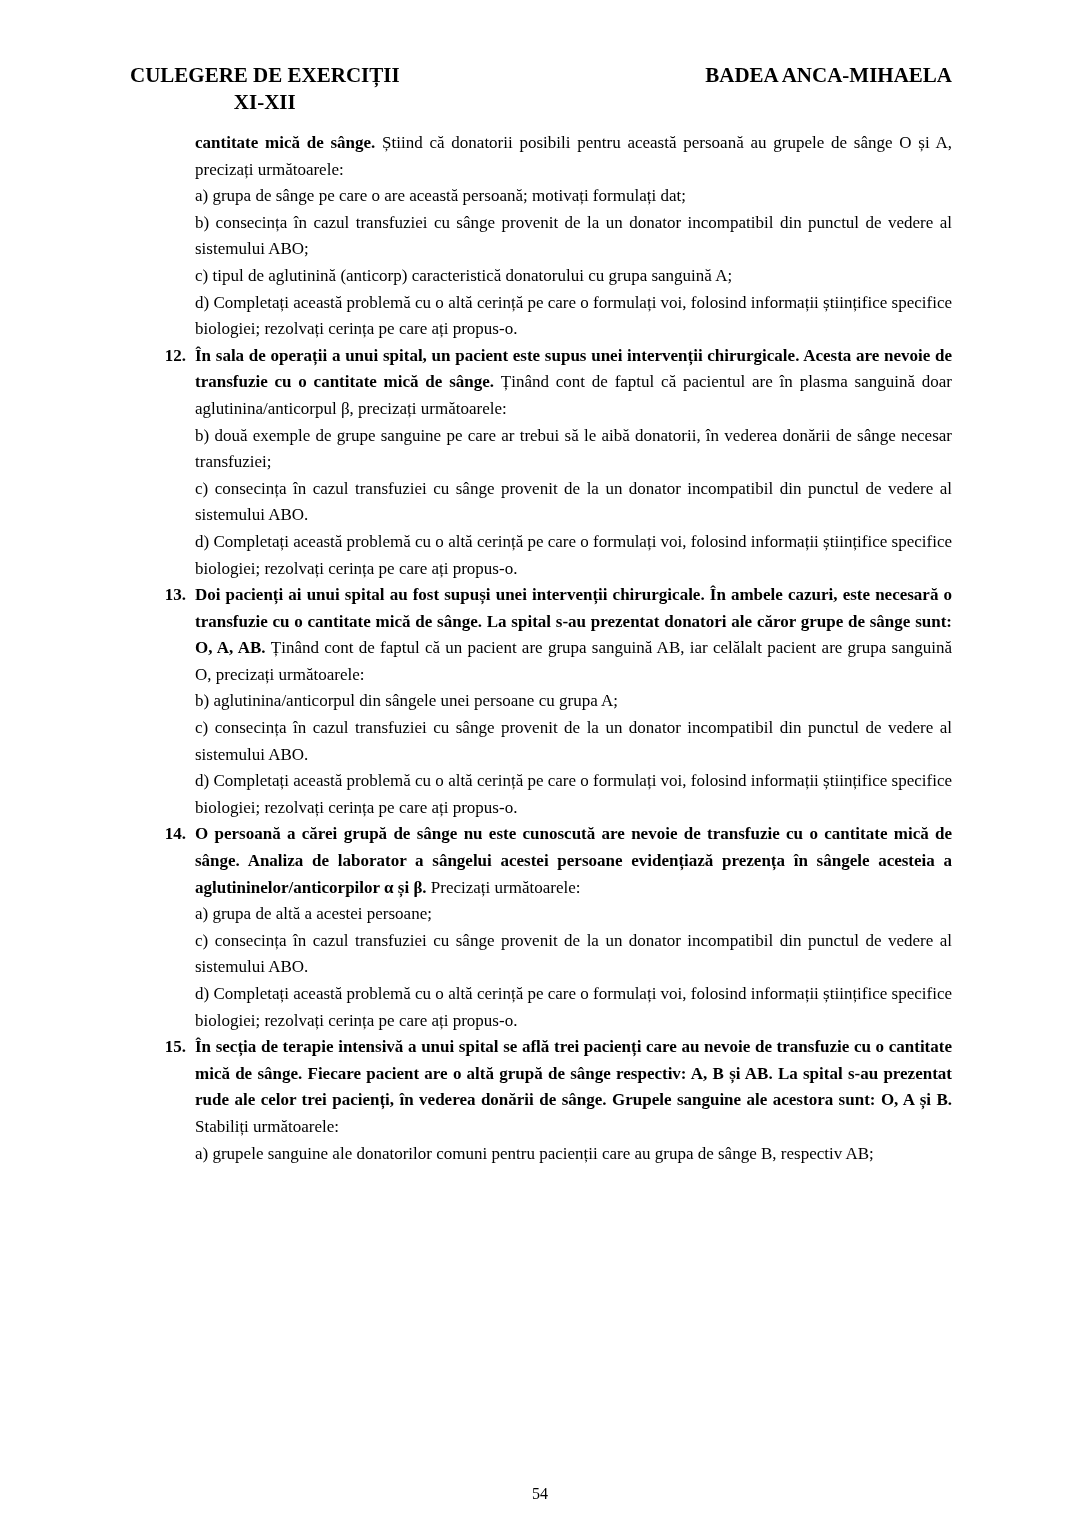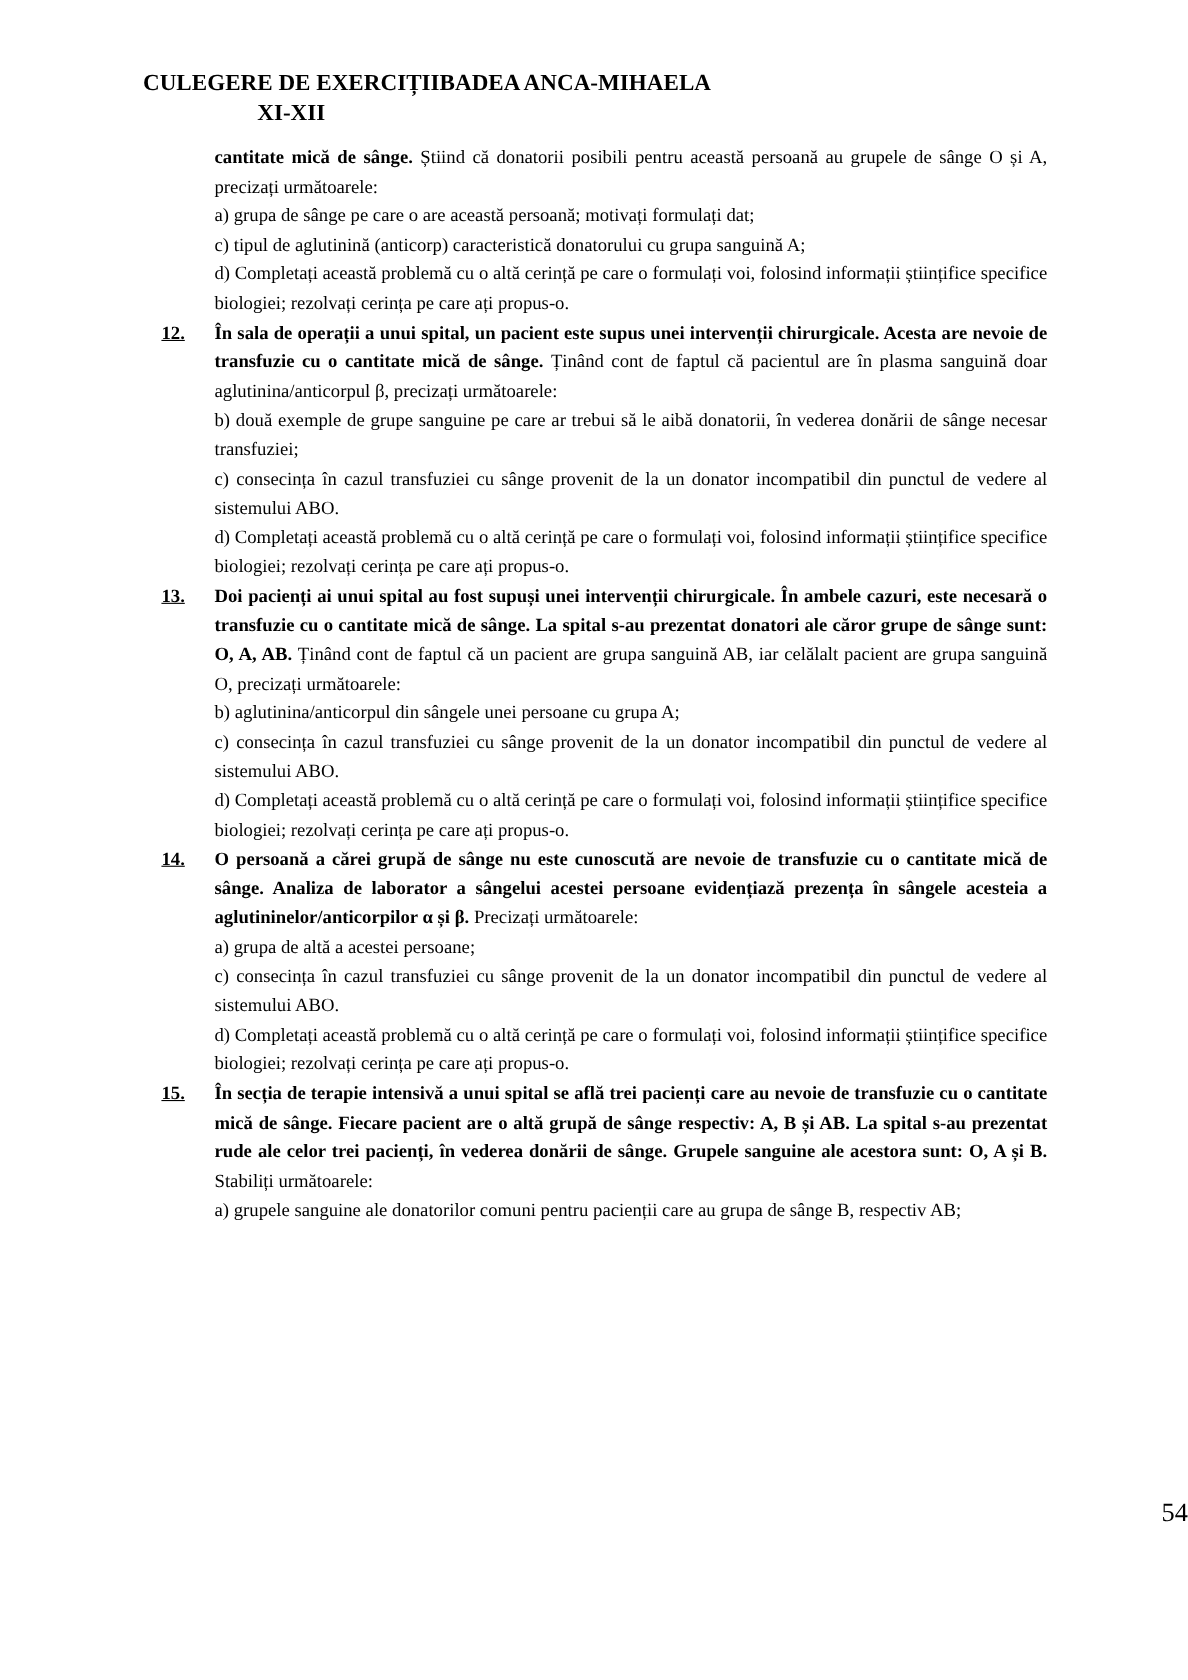--- a/index.html
+++ b/index.html
@@ -12,21 +12,21 @@
     font-family: "Liberation Serif", serif;
     color: #000000;
     overflow: hidden;
   }
   .page-header {
     position: absolute;
     top: 62px;
     left: 130px;
     right: 128px;
     display: flex;
-    justify-content: flex-start;
+    justify-content: space-between;
     align-items: flex-start;
     font-weight: 700;
     font-size: 21px;
     line-height: 27px;
   }
   .header-left { text-align: left; }
   .header-line2 { text-align: center; }
   .page-body {
     position: absolute;
     top: 130px;
@@ -34,53 +34,53 @@
     width: 757px;
     font-size: 17px;
     line-height: 26.6px;
     text-align: justify;
   }
   p { margin: 0; }
   .lead { position: relative; }
   .num {
     position: absolute;
     right: 100%;
-    margin-right: 27px;
+    margin-right: 9px;
     font-weight: 700;
     white-space: nowrap;
-    text-decoration: underline;
   }
   b { font-weight: 700; }
   .page-footer {
     position: absolute;
-    top: 1363px;
+    top: 1485px;
     left: 0;
     width: 100%;
-    text-align: right;
-    font-size: 24px;
+    text-align: center;
+    font-size: 16px;
   }
 </style>
 </head>
 <body>
 
 <div class="page">
 
   <header class="page-header">
     <div class="header-left">
       <div class="header-line1">CULEGERE DE EXERCIȚII</div>
       <div class="header-line2">XI-XII</div>
     </div>
     <div class="header-right">BADEA ANCA-MIHAELA</div>
   </header>
 
   <main class="page-body">
 
     <section class="exercise">
       <p class="lead"><b>cantitate mică de sânge.</b><span> Știind că donatorii posibili pentru această persoană au grupele de sânge O și A, precizați următoarele:</span></p>
       <p class="sub">a) grupa de sânge pe care o are această persoană; motivați formulați dat;</p>
+      <p class="sub">b) consecința în cazul transfuziei cu sânge provenit de la un donator incompatibil din punctul de vedere al sistemului ABO;</p>
       <p class="sub">c) tipul de aglutinină (anticorp) caracteristică donatorului cu grupa sanguină A;</p>
       <p class="sub">d) Completați această problemă cu o altă cerință pe care o formulați voi, folosind informații științifice specifice biologiei; rezolvați cerința pe care ați propus-o.</p>
     </section>
 
     <section class="exercise">
       <p class="lead"><span class="num">12.</span><b>În sala de operații a unui spital, un pacient este supus unei intervenții chirurgicale. Acesta are nevoie de transfuzie cu o cantitate mică de sânge.</b><span> Ținând cont de faptul că pacientul are în plasma sanguină doar aglutinina/anticorpul β, precizați următoarele:</span></p>
       <p class="sub">b) două exemple de grupe sanguine pe care ar trebui să le aibă donatorii, în vederea donării de sânge necesar transfuziei;</p>
       <p class="sub">c) consecința în cazul transfuziei cu sânge provenit de la un donator incompatibil din punctul de vedere al sistemului ABO.</p>
       <p class="sub">d) Completați această problemă cu o altă cerință pe care o formulați voi, folosind informații științifice specifice biologiei; rezolvați cerința pe care ați propus-o.</p>
     </section>

